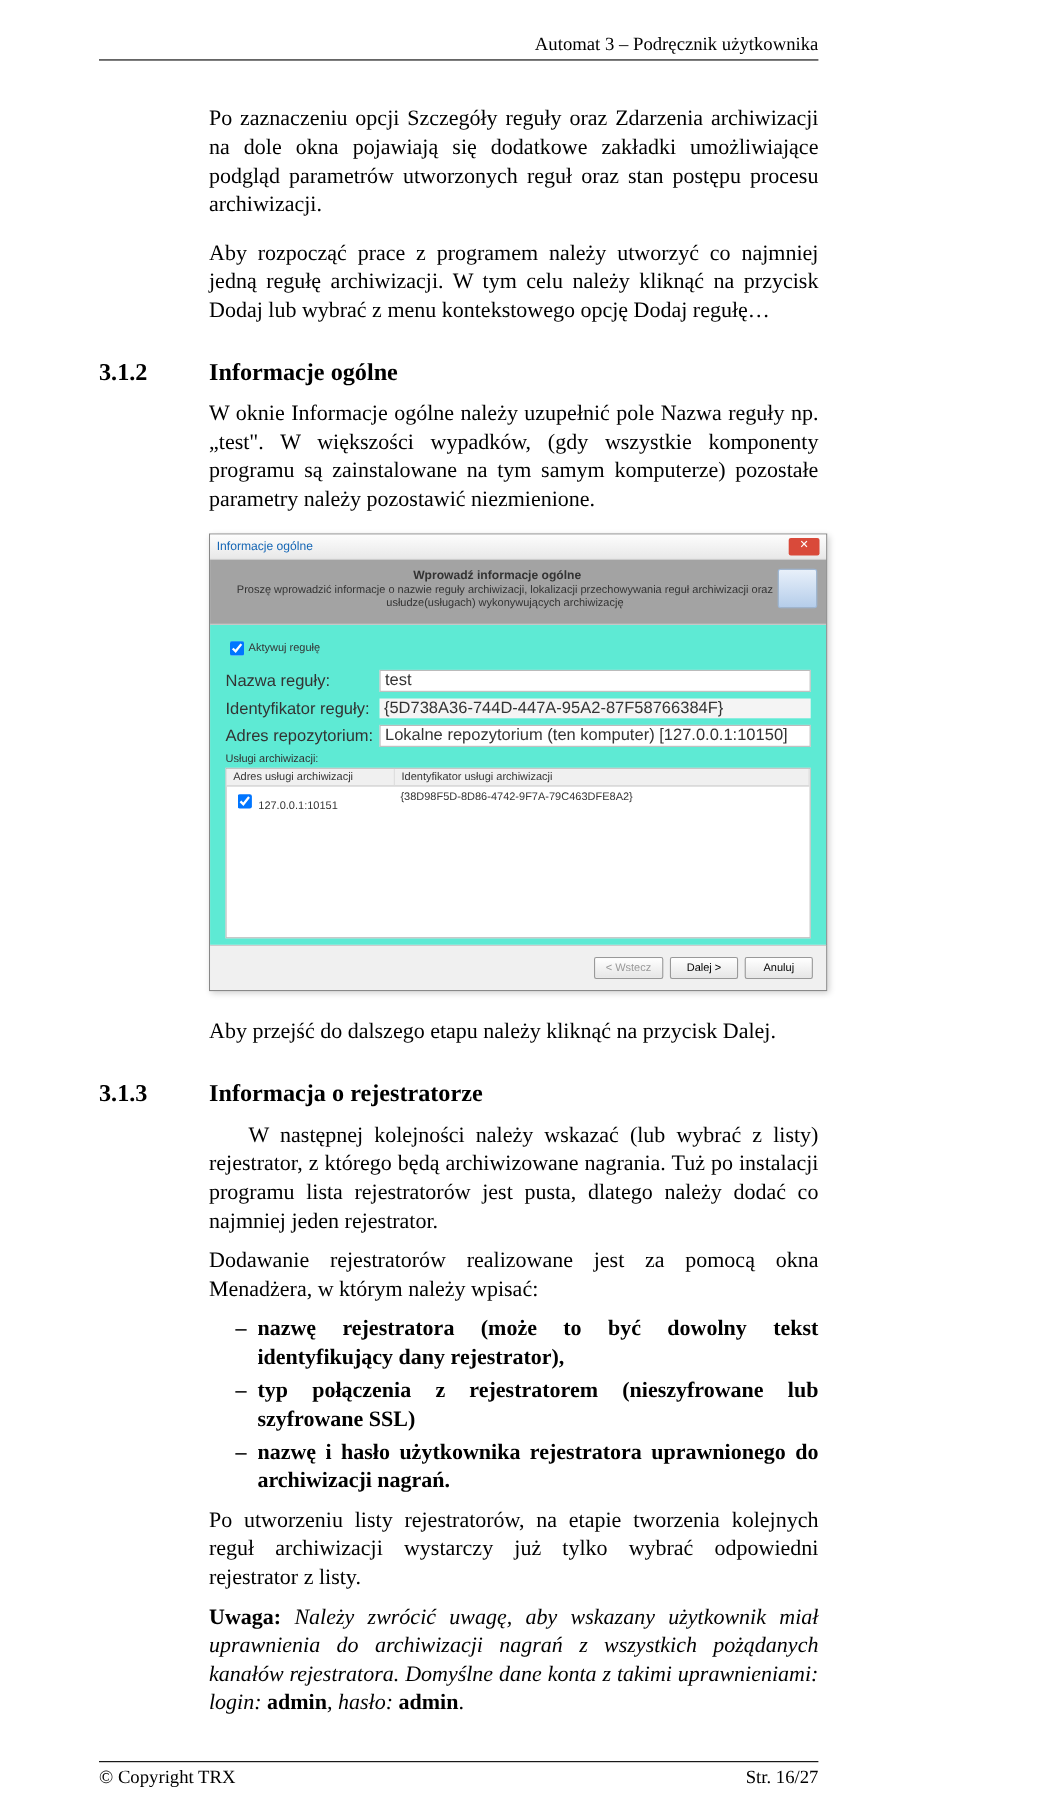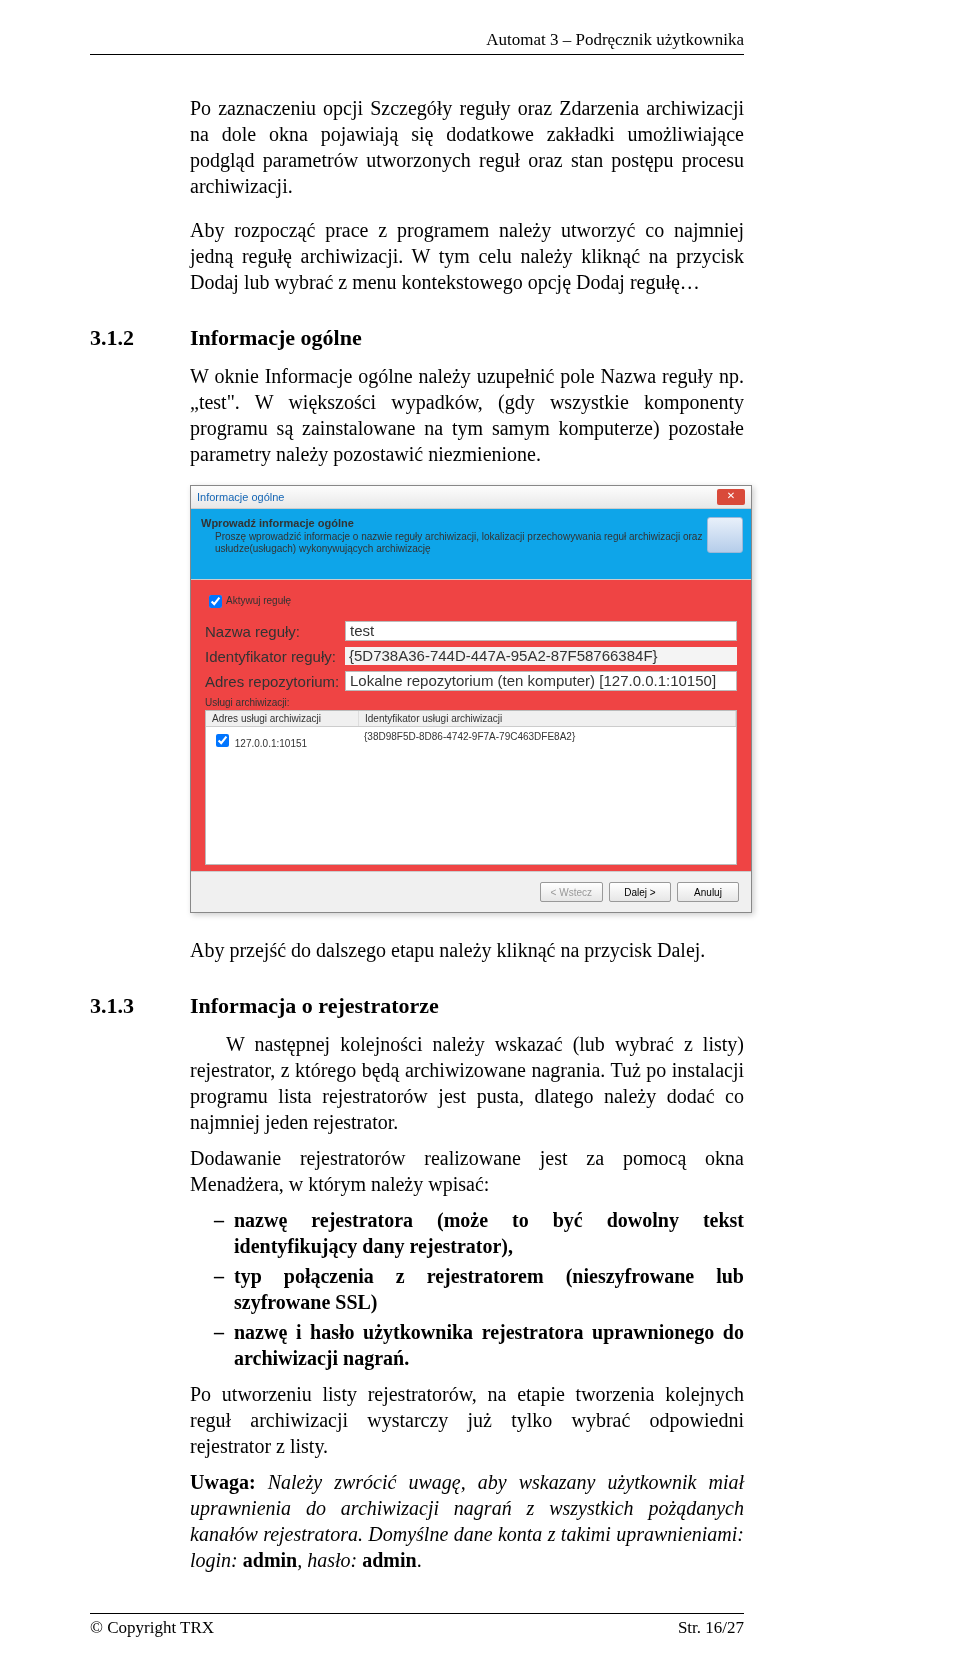--- a/index.html
+++ b/index.html
@@ -94,37 +94,38 @@
   .dlg-close {
     width: 28px; height: 16px;
     background: #d94a3a;
     color: #fff;
     font-size: 10px;
     text-align: center;
     border-radius: 2px;
     line-height: 14px;
   }
   .dlg-header {
-    padding: 8px 48px 24px 10px;
+    padding: 8px 48px 12px 10px;
     border-bottom: 1px solid #ccc;
-    background: #0ea5e9;
+    background: #a3a3a3;
     position: relative;
+    text-align: center;
   }
   .dlg-header .h1 { font-weight: bold; font-size: 11px; margin-bottom: 2px; }
   .dlg-header .sub { color: #333; font-size: 10px; padding-left: 14px; line-height: 1.2; }
   .dlg-icon {
     position: absolute; right: 8px; top: 8px;
     width: 34px; height: 34px;
     background: linear-gradient(#e8f0fa, #b5cdea);
     border: 1px solid #9db8d8;
     border-radius: 3px;
   }
   .dlg-body {
     padding: 12px 14px 6px 14px;
-    background: #ef4444;
+    background: #5eead4;
   }
   .form-row {
     display: flex;
     align-items: center;
     margin-bottom: 6px;
     font-size: 15px;
   }
   .form-row .lbl { width: 140px; }
   .form-row .val {
     flex: 1;

